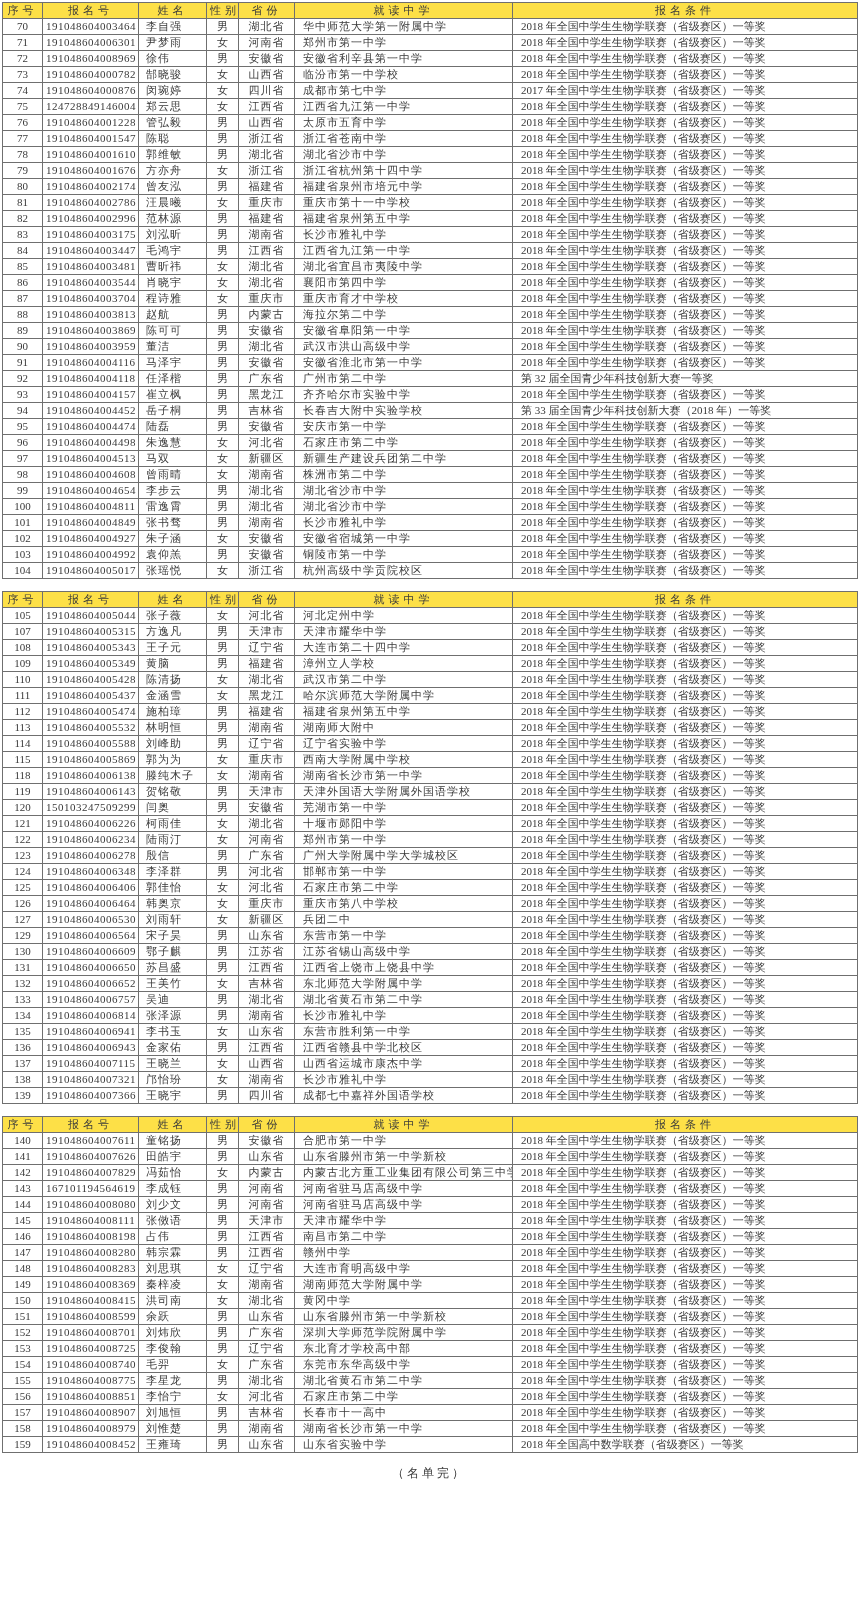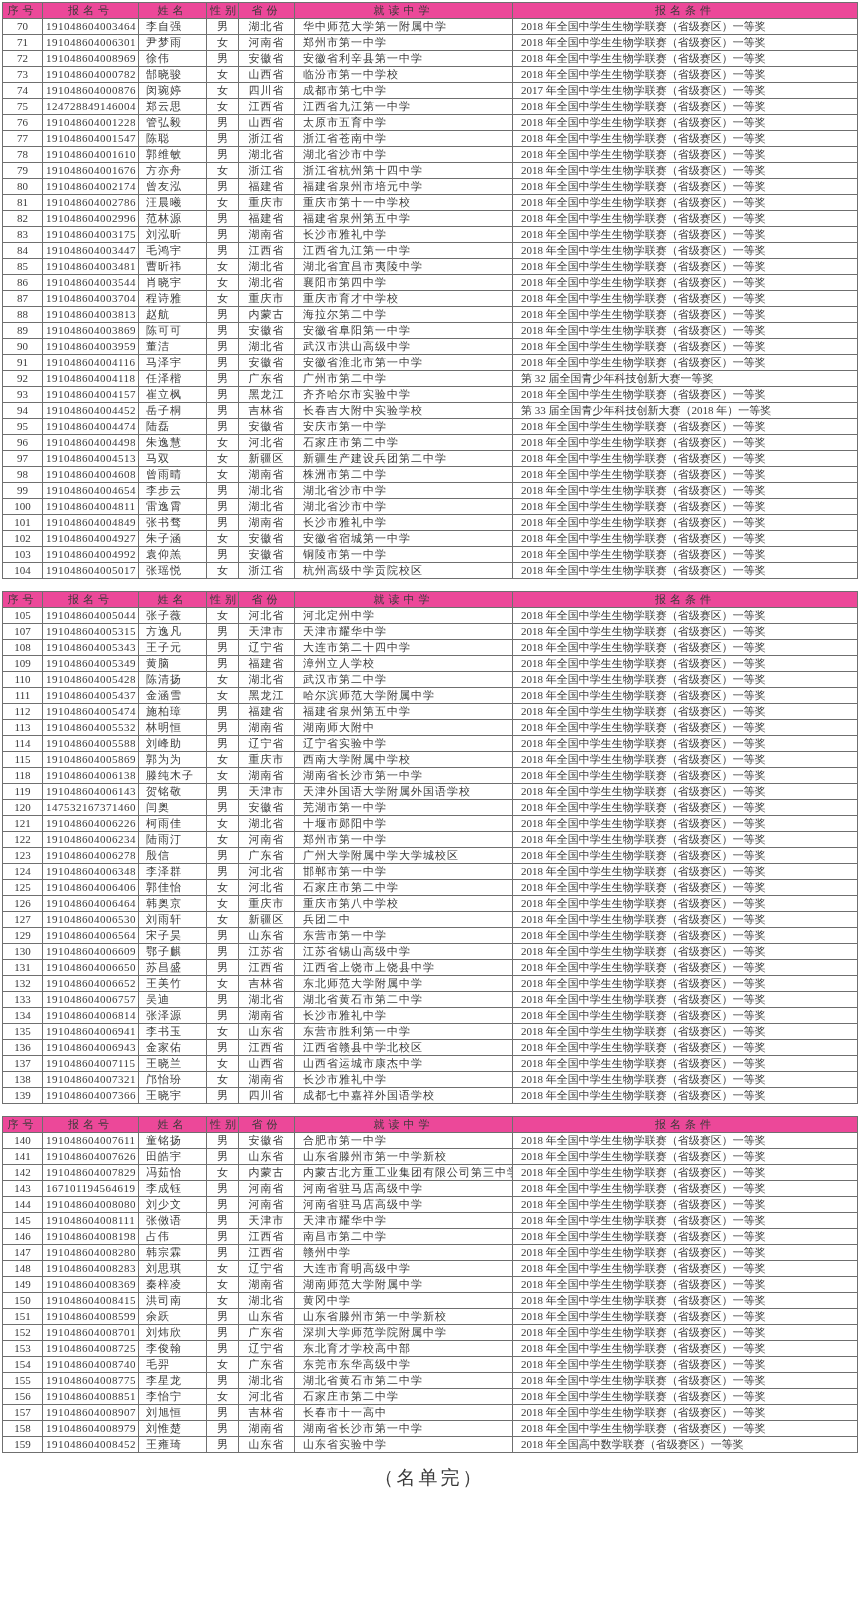--- a/index.html
+++ b/index.html
@@ -21,41 +21,41 @@
     border: 1px solid #6f6f6f;
     height: 16px;
     line-height: 15px;
     font-size: 11px;
     padding: 0 3px;
     overflow: hidden;
     white-space: nowrap;
     font-weight: normal;
   }
   th {
-    background: #ec4899;
+    background: #fde047;
     text-align: center;
     letter-spacing: 4px;
   }
   col.w0 { width: 40px; }
   col.w1 { width: 96px; }
   col.w2 { width: 68px; }
   col.w3 { width: 32px; }
   col.w4 { width: 56px; }
   col.w5 { width: 218px; }
   col.w6 { width: 345px; }
   td.c0 { text-align: center; }
   td.c1 { text-align: center; letter-spacing: 0.5px; }
   td.c2 { text-align: left; padding-left: 7px; letter-spacing: 1px; }
   td.c3 { text-align: center; }
   td.c4 { text-align: center; letter-spacing: 1px; }
   td.c5 { text-align: left; padding-left: 8px; letter-spacing: 1px; }
   td.c6 { text-align: left; padding-left: 8px; }
   .footer-note {
     text-align: center;
-    font-size: 19px;
+    font-size: 12px;
     letter-spacing: 3px;
     margin-top: 3px;
     color: #3a3a3a;
   }
 </style>
 </head>
 <body>
 
 <div class="page">
   <div id="tables-container">
@@ -523,21 +523,21 @@
             <td class="c0">119</td>
             <td class="c1">191048604006143</td>
             <td class="c2">贺铭敬</td>
             <td class="c3">男</td>
             <td class="c4">天津市</td>
             <td class="c5">天津外国语大学附属外国语学校</td>
             <td class="c6">2018 年全国中学生生物学联赛（省级赛区）一等奖</td>
           </tr>
           <tr>
             <td class="c0">120</td>
-            <td class="c1">147532167371460</td>
+            <td class="c1">150103247509299</td>
             <td class="c2">闫奥</td>
             <td class="c3">男</td>
             <td class="c4">安徽省</td>
             <td class="c5">芜湖市第一中学</td>
             <td class="c6">2018 年全国中学生生物学联赛（省级赛区）一等奖</td>
           </tr>
           <tr>
             <td class="c0">121</td>
             <td class="c1">191048604006226</td>
             <td class="c2">柯雨佳</td>

